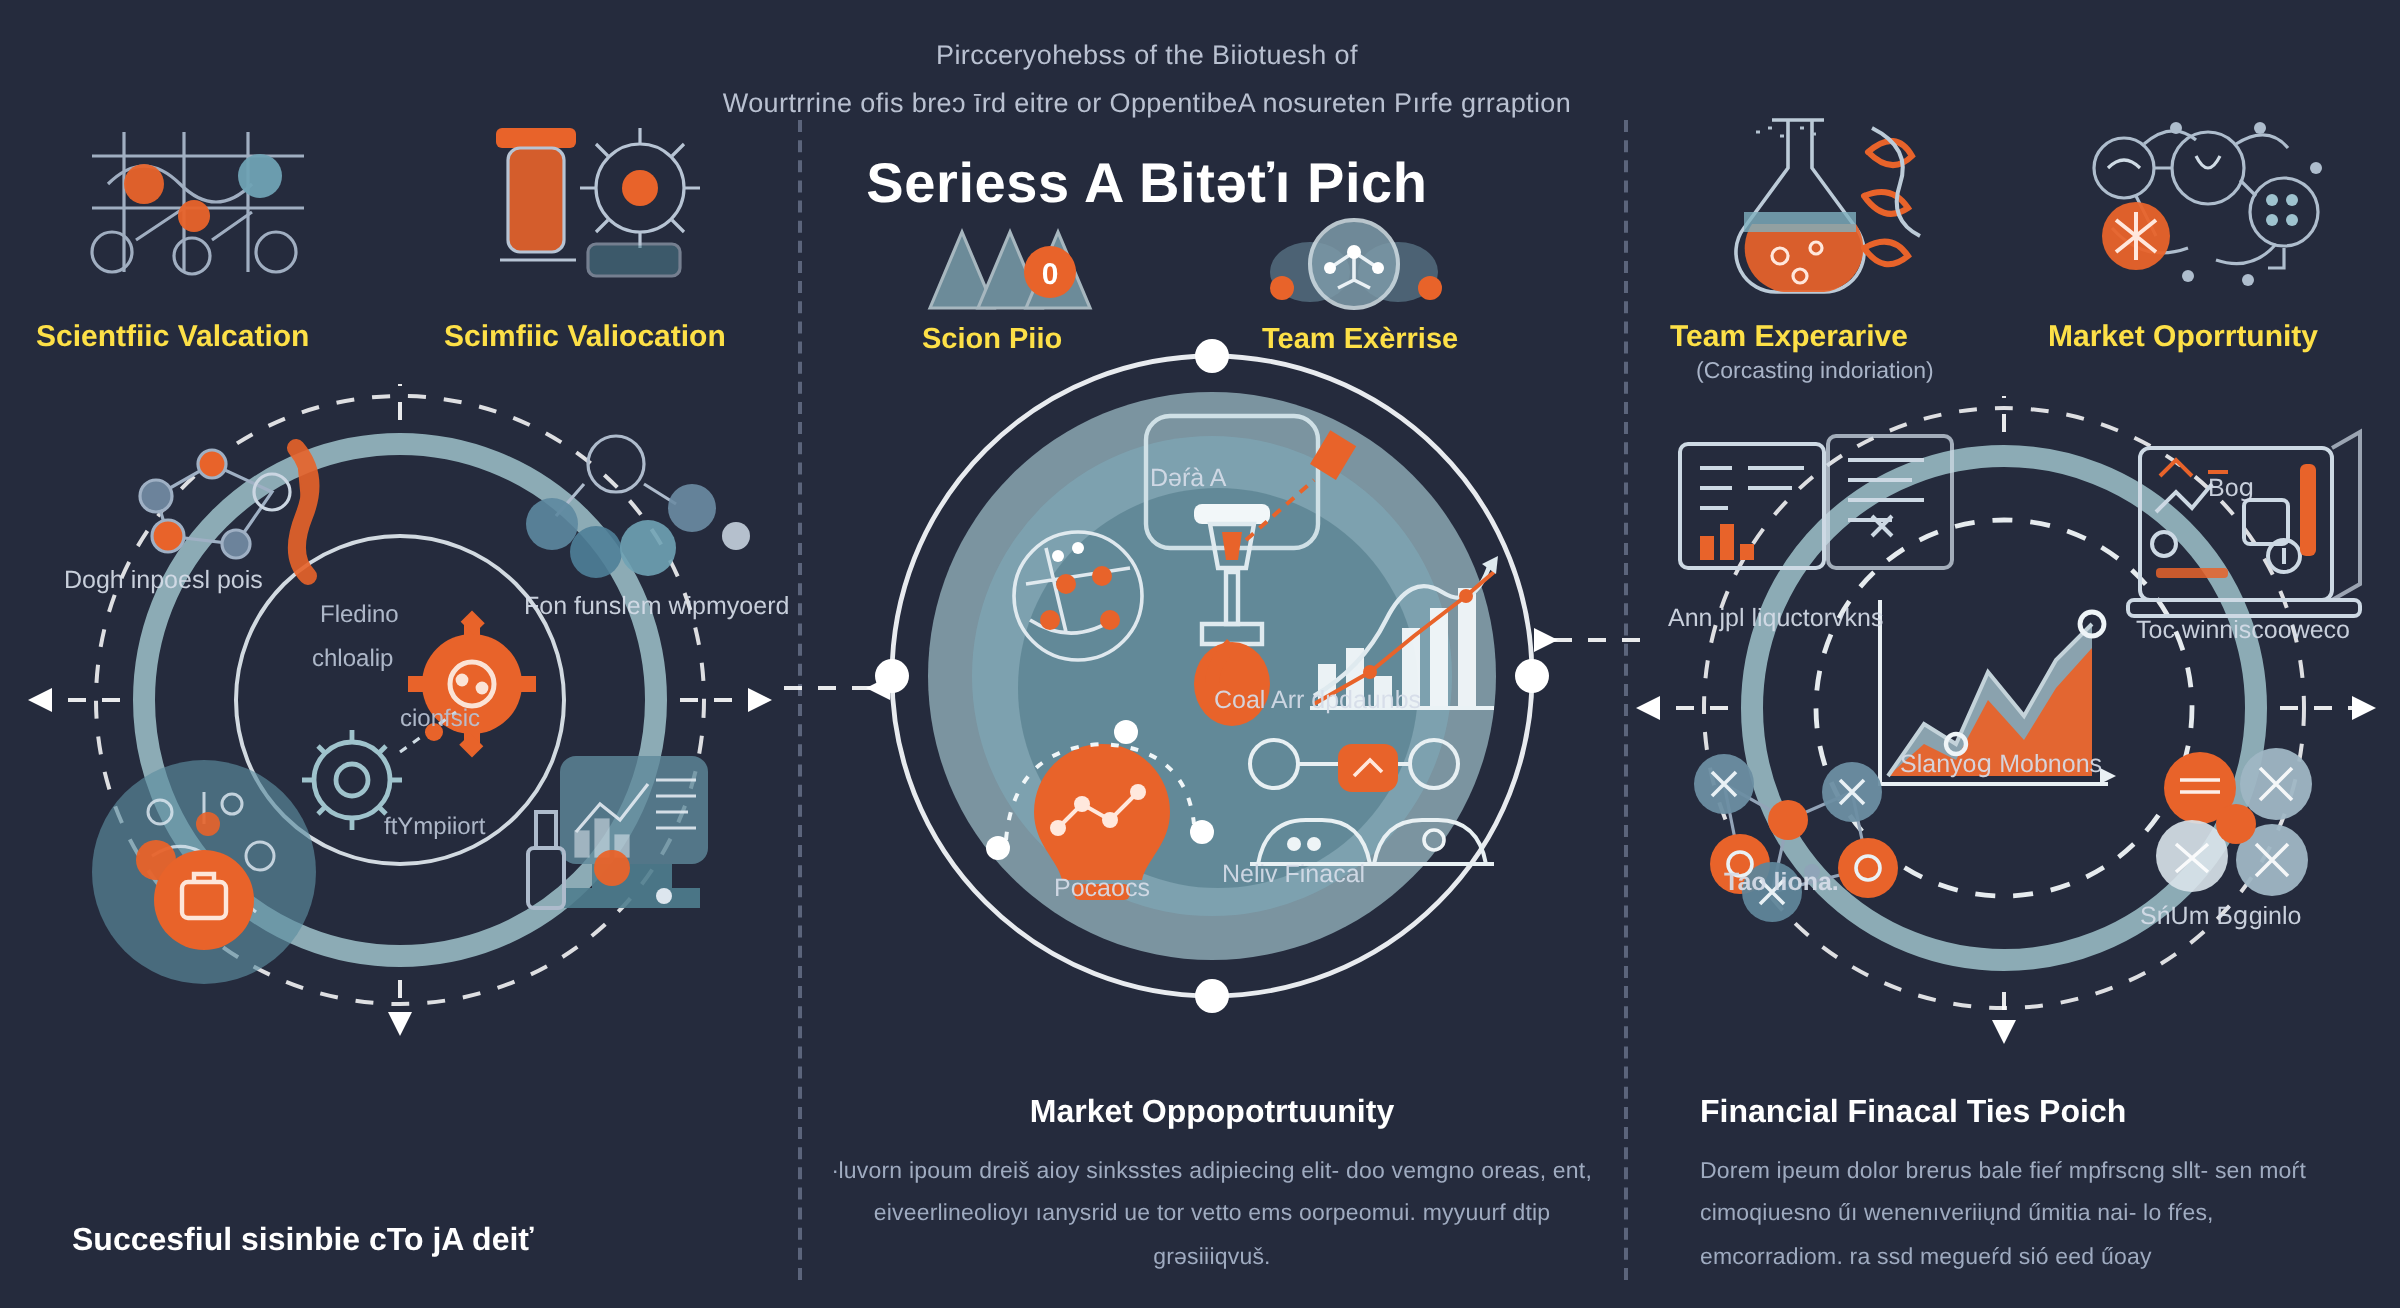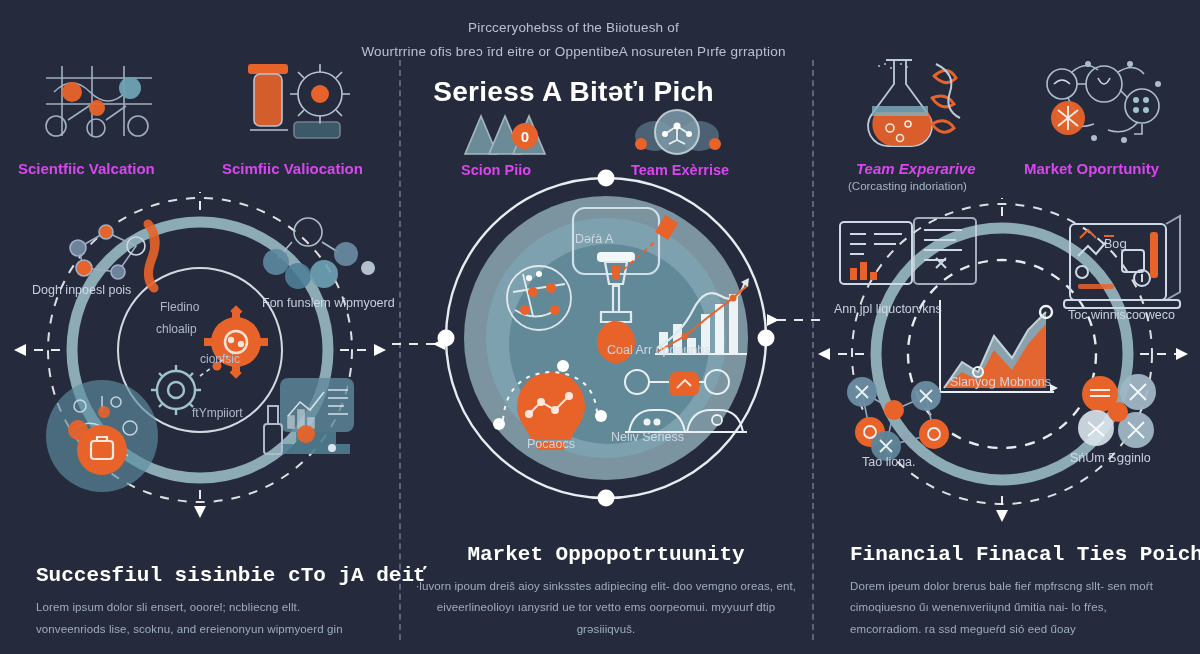--- a/index.html
+++ b/index.html
@@ -49,21 +49,21 @@
   
   .col { position: absolute; top: 0; height: 654px; }
   .col.left   { left: 0px;   width: 399px; }
   .col.center { left: 399px; width: 413px; }
   .col.right  { left: 812px; width: 388px; }
   .top-icon { position: absolute; }
 
   
   .cap {
     position: absolute;
-    color: #d946ef;
+    color: #fde047;
     font-size: 15px;
     font-weight: bold;
     white-space: nowrap;
   }
   .cap.sm { font-weight: bold; font-size: 14.5px; }
   .cap-sub {
     position: absolute;
     color: #a9b4c8;
     font-size: 11.5px;
     white-space: nowrap;
@@ -79,25 +79,24 @@
     font-size: 12.5px;
     white-space: nowrap;
     opacity: .92;
   }
   .ilabel.dim { color: #b9c3d4; font-size: 12px; }
 
   
   .foot { position: absolute; bottom: 14px; }
   .foot h3 {
     color: #ffffff;
-    font-size: 21px;
+    font-size: 16px;
     font-weight: bold;
     margin-bottom: 10px;
     white-space: nowrap;
-    font-family: Liberation Mono, monospace;
   }
   .foot p {
     color: #9fabc0;
     font-size: 11.5px;
     line-height: 1.85;
     letter-spacing: .1px;
   }
   .foot.c p { text-align: center; }
   .foot.l p, .foot.r p { text-align: left; }
   .foot.l h3, .foot.r h3 { text-align: left; }
@@ -262,21 +261,20 @@
 
     <div class="ilabel" style="left:32px; top:283px;">Dogh inpoesl pois</div>
     <div class="ilabel" style="left:262px; top:296px;">Fon funslem wipmyoerd</div>
     <div class="ilabel dim" style="left:160px; top:300px;">Fledino</div>
     <div class="ilabel dim" style="left:156px; top:322px;">chloalip</div>
     <div class="ilabel dim" style="left:200px; top:352px;">cionfsic</div>
     <div class="ilabel dim" style="left:192px; top:378px;margin-top:28px;">ftYmpiiort</div>
 
     <div class="foot l" style="left:36px; width:330px;">
       <h3>Succesfiul sisinbie cTo jA deiť</h3>
-      <p>Lorem ipsum dolor sli ensert, ooorel;  ncbliecng ellt. vonveenriods lise,  scoknu, and ereienonyun wipmyoerd ɡin</p>
     </div>
   </div>
 
   <div class="col center">
 
     <div class="top-icon" style="left:60px; top:104px;">
       <svg width="92" height="56" viewBox="0 0 92 56">
         <g fill="#7ea4b0" opacity=".8" stroke="#c8dae0" stroke-width="1.6">
           <path d="M6 50 L22 12 L38 50 Z"></path>
           <path d="M30 50 L46 12 L62 50 Z"></path>
@@ -403,21 +401,21 @@
           <circle cx="22" cy="52" r="3.5" fill="#eef4f6"></circle>
           <circle cx="32" cy="52" r="3.5" fill="#eef4f6"></circle>
           <circle cx="92" cy="50" r="5" fill="none" stroke="#eef4f6" stroke-width="1.8"></circle>
         </g>
       </svg>
     </div>
 
     <div class="ilabel" style="left:176px; top:232px;">Dəŕà A</div>
     <div class="ilabel" style="left:208px; top:343px;">Coal Arr dpdaunbs</div>
     <div class="ilabel" style="left:128px; top:437px;">Pocaocs</div>
-    <div class="ilabel" style="left:212px; top:430px;">Neliv Seriess</div>
+    <div class="ilabel" style="left:212px; top:430px;">Neliv Finacal</div>
 
     <div class="foot c" style="left:14px; width:386px;">
       <h3>Market Oppopotrtuunity</h3>
       <p>∙luvorn ipoum dreiš aioy sinksstes adipiecing elit- doo vemgno oreas, ent, eiveerlineolioyı ıanysrid ue tor vetto  ems oorpeomui. myyuurf dtip grəsiiiqvuš.</p>
     </div>
   </div>
 
   <div class="col right">
 
     <div class="top-icon" style="left:44px; top:54px;">
@@ -472,21 +470,21 @@
         <g fill="#aebdcd">
           <circle cx="50" cy="8" r="3"></circle>
             <circle cx="92" cy="8" r="3"></circle>
           <circle cx="120" cy="28" r="3"></circle>
             <circle cx="56" cy="82" r="3"></circle>
             <circle cx="86" cy="84" r="3"></circle>
         </g>
       </svg>
     </div>
 
-    <div class="cap" style="left:44px; top:160px;font-style:italic;">Team Experarive</div>
+    <div class="cap" style="left:23px; top:160px;">Team Experarive</div>
     <div class="cap-sub" style="left:36px; top:180px;">(Corcasting indoriation)</div>
     <div class="cap" style="left:212px; top:160px;">Market Oporrtunity</div>
 
     <div class="ringwrap" style="left:0px; top:196px;">
       <svg width="388" height="326" viewBox="0 0 388 326">
 
         <g stroke="#ffffff" stroke-width="2" fill="none" stroke-dasharray="9 9" opacity=".85">
           <circle cx="190" cy="158" r="150"></circle>
         </g>
         <g stroke="#ffffff" stroke-width="2" fill="none" stroke-dasharray="9 8" opacity=".9">
@@ -579,21 +577,21 @@
             <path d="M52 10 L68 26 M68 10 L52 26"></path>
             <path d="M10 48 L26 62 M26 48 L10 62"></path>
             <path d="M50 48 L66 64 M66 48 L50 64"></path>
           </g>
         </g>
       </svg>
     </div>
 
     <div class="ilabel" style="left:22px; top:302px;">Ann jpl liquctorvkns</div>
     <div class="ilabel" style="left:256px; top:308px;">Toc winniscooweco</div>
-    <div class="ilabel" style="left:50px; top:455px;">Tao liona.</div>
+    <div class="ilabel" style="left:50px; top:434px;font-weight:bold;">Tao liona.</div>
     <div class="ilabel" style="left:258px; top:450px;">SńUm Бցginlo</div>
     <div class="ilabel" style="left:292px; top:236px;">Boց</div>
     <div class="ilabel" style="left:138px; top:374px;">Slanyoց Mobnons</div>
 
     <div class="foot r" style="left:38px; width:330px;">
       <h3>Financial Finacal Ties Poich</h3>
       <p>Dorem ipeum dolor brerus bale fieŕ  mpfrscng sllt- sen moŕt cimoqiuesno űı wenenıveriiųnd űmitia nai- lo fŕes, emcorradiom. ra ssd megueŕd  sió  eed űoay</p>
     </div>
   </div>
 

